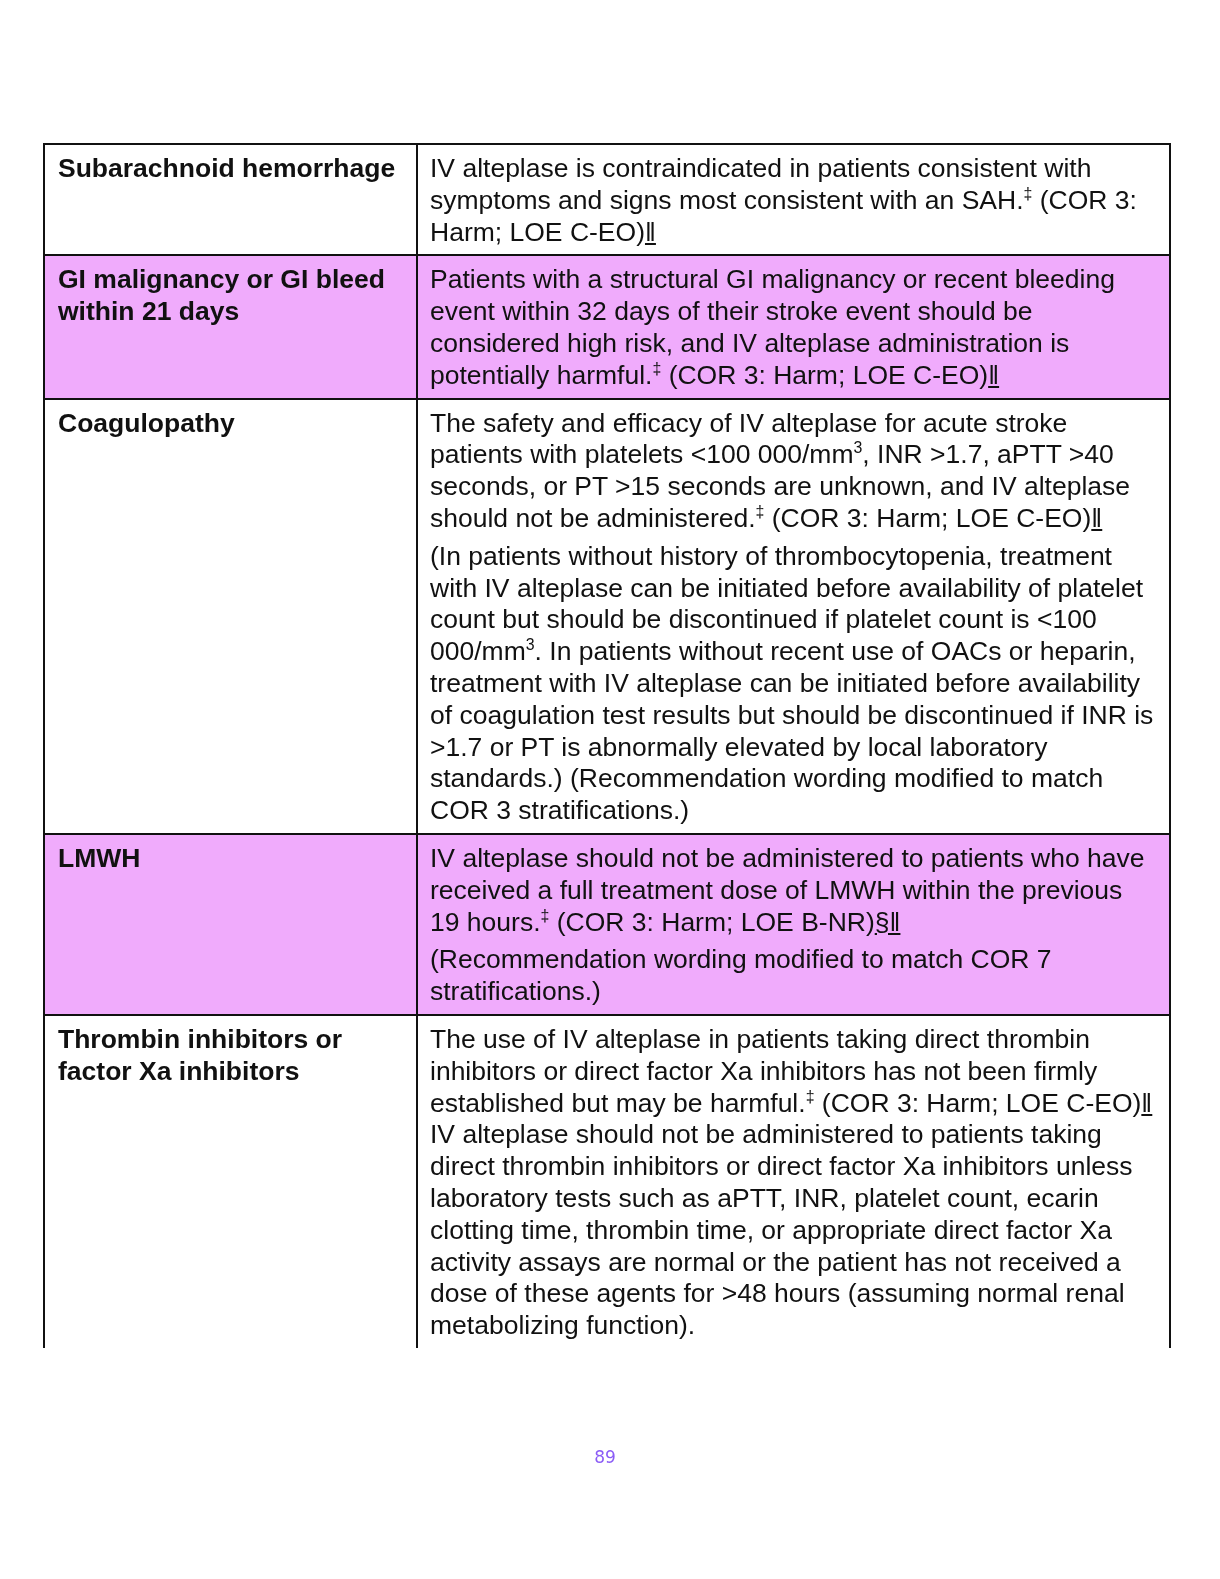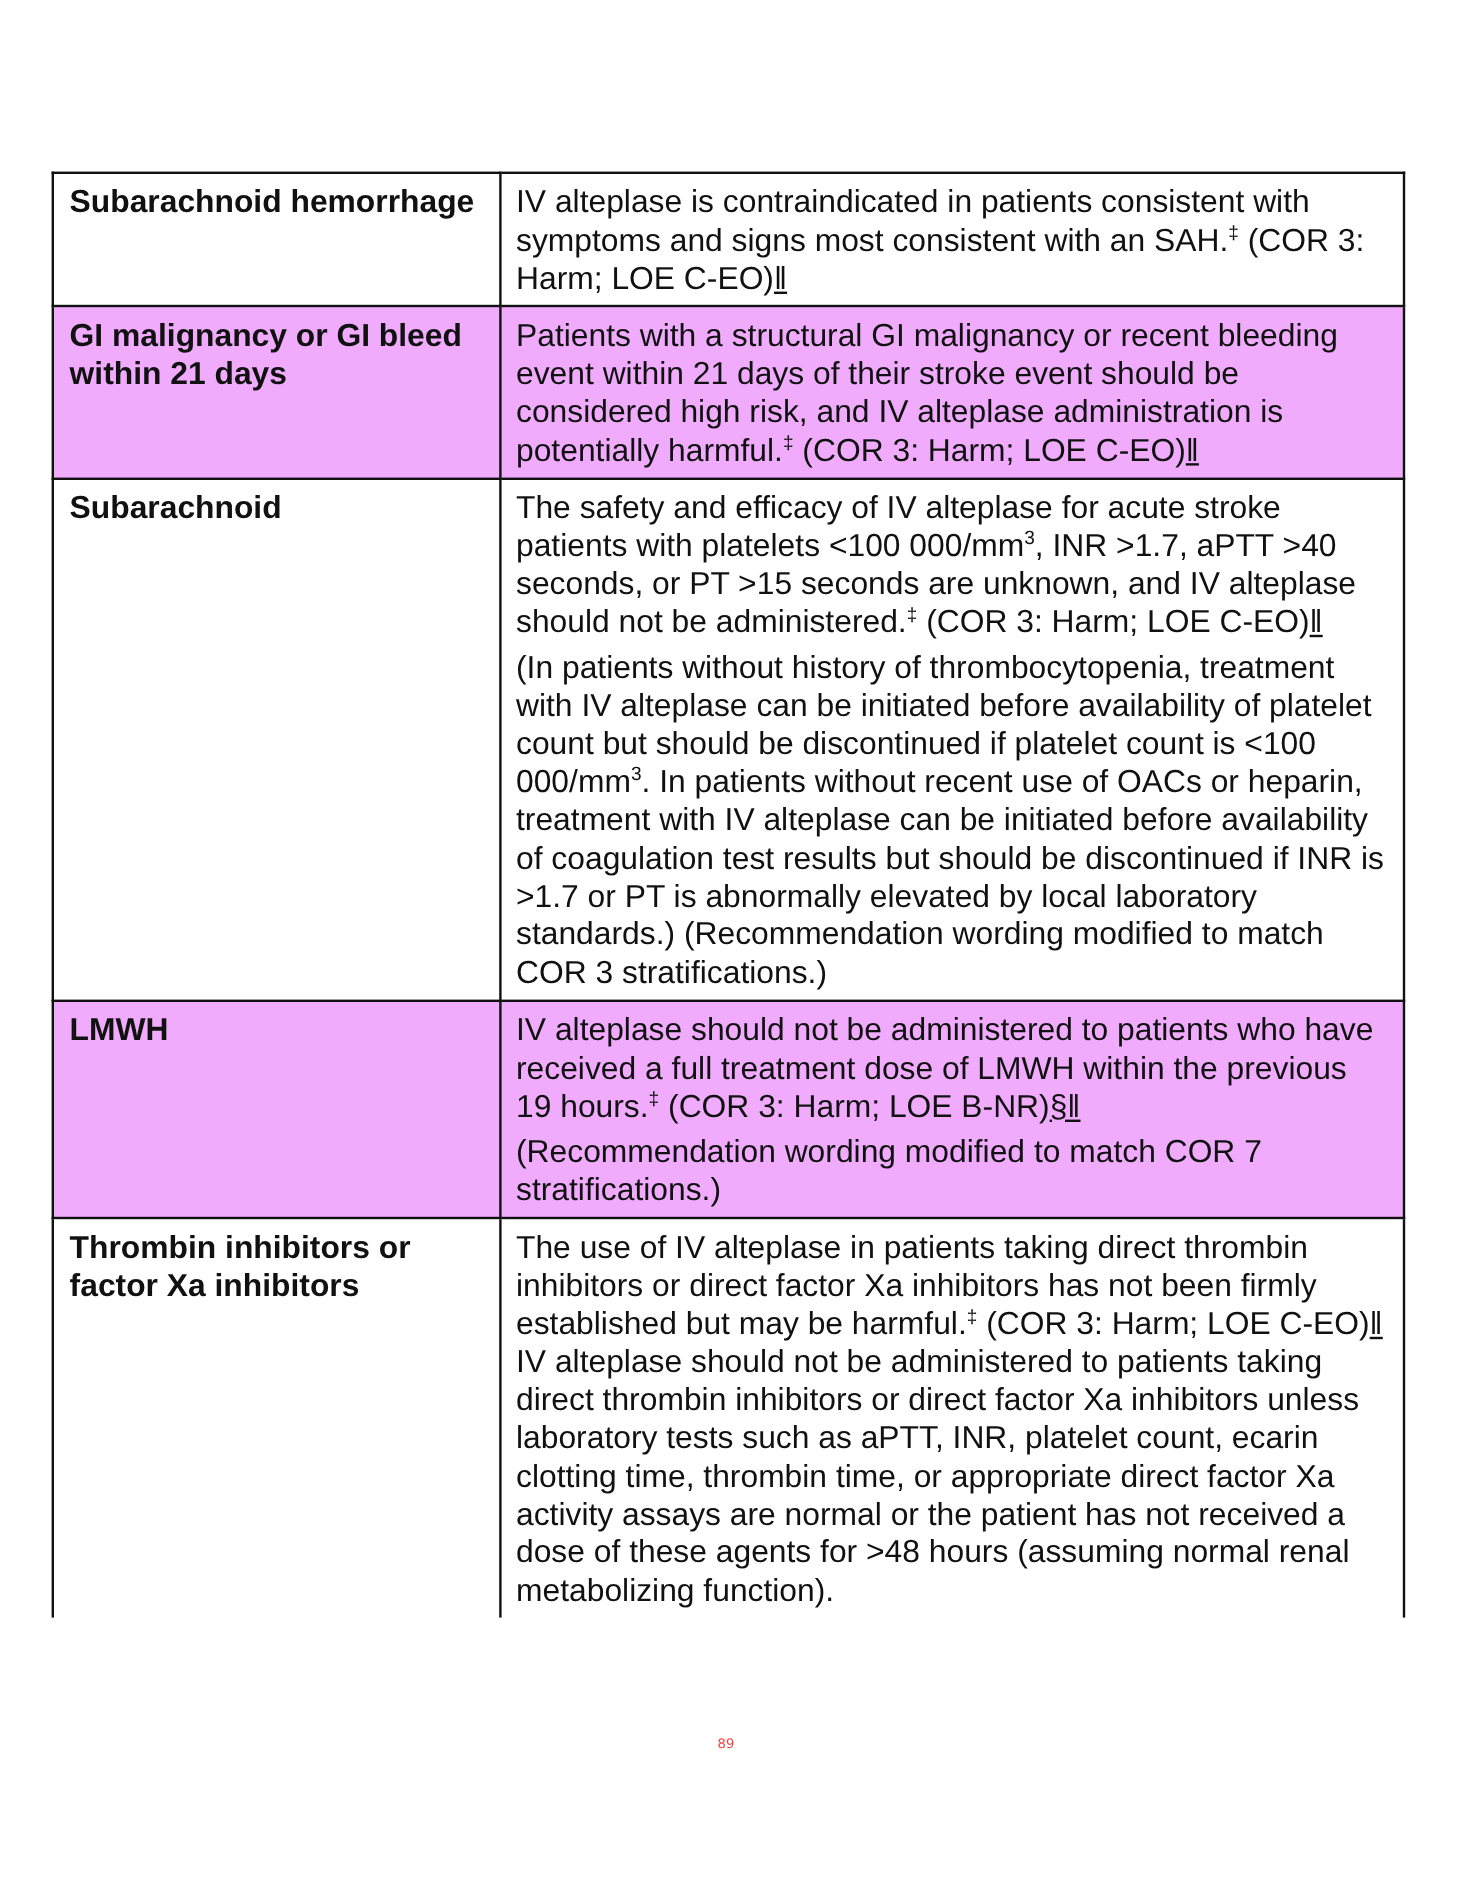--- a/index.html
+++ b/index.html
@@ -54,22 +54,22 @@
     .ref {
       text-decoration: underline;
     }
     .page-number {
       position: absolute;
       top: 1447px;
       left: 0;
       width: 1210px;
       text-align: center;
       font-family: "DejaVu Sans", sans-serif;
-      font-size: 11px;
-      color: #ef4444;
+      font-size: 17px;
+      color: #8b5cf6;
     }
   </style>
 </head>
 <body>
 
 <table class="page-table">
   <colgroup>
       <col class="c1">
       <col class="c2">
     </colgroup>
@@ -78,26 +78,26 @@
     <tr>
       <td class="label">Subarachnoid hemorrhage</td>
       <td>
         <div class="para"><span>IV alteplase is contraindicated in patients consistent with symptoms and signs most consistent with an SAH.</span><sup>‡</sup><span> (COR 3: Harm; LOE C-EO)</span><span class="ref">‖</span></div>
       </td>
     </tr>
 
     <tr class="shaded">
       <td class="label">GI malignancy or GI bleed within 21 days</td>
       <td>
-        <div class="para"><span>Patients with a structural GI malignancy or recent bleeding event within 21 days of their stroke event should be considered high risk, and IV alteplase administration is potentially harmful.</span><sup>‡</sup><span> (COR 3: Harm; LOE C-EO)</span><span class="ref">‖</span></div>
+        <div class="para"><span>Patients with a structural GI malignancy or recent bleeding event within 32 days of their stroke event should be considered high risk, and IV alteplase administration is potentially harmful.</span><sup>‡</sup><span> (COR 3: Harm; LOE C-EO)</span><span class="ref">‖</span></div>
       </td>
     </tr>
 
     <tr>
-      <td class="label">Subarachnoid</td>
+      <td class="label">Coagulopathy</td>
       <td>
         <div class="para"><span>The safety and efficacy of IV alteplase for acute stroke patients with platelets &lt;100 000/mm</span><sup>3</sup><span>, INR &gt;1.7, aPTT &gt;40 seconds, or PT &gt;15 seconds are unknown, and IV alteplase should not be administered.</span><sup>‡</sup><span> (COR 3: Harm; LOE C-EO)</span><span class="ref">‖</span></div>
         <div class="para"><span>(In patients without history of thrombocytopenia, treatment with IV alteplase can be initiated before availability of platelet count but should be discontinued if platelet count is &lt;100 000/mm</span><sup>3</sup><span>. In patients without recent use of OACs or heparin, treatment with IV alteplase can be initiated before availability of coagulation test results but should be discontinued if INR is &gt;1.7 or PT is abnormally elevated by local laboratory standards.) (Recommendation wording modified to match COR 3 stratifications.)</span></div>
       </td>
     </tr>
 
     <tr class="shaded">
       <td class="label">LMWH</td>
       <td>
         <div class="para"><span>IV alteplase should not be administered to patients who have received a full treatment dose of LMWH within the previous 19 hours.</span><sup>‡</sup><span> (COR 3: Harm; LOE B-NR)</span><span class="ref">§‖</span></div>

